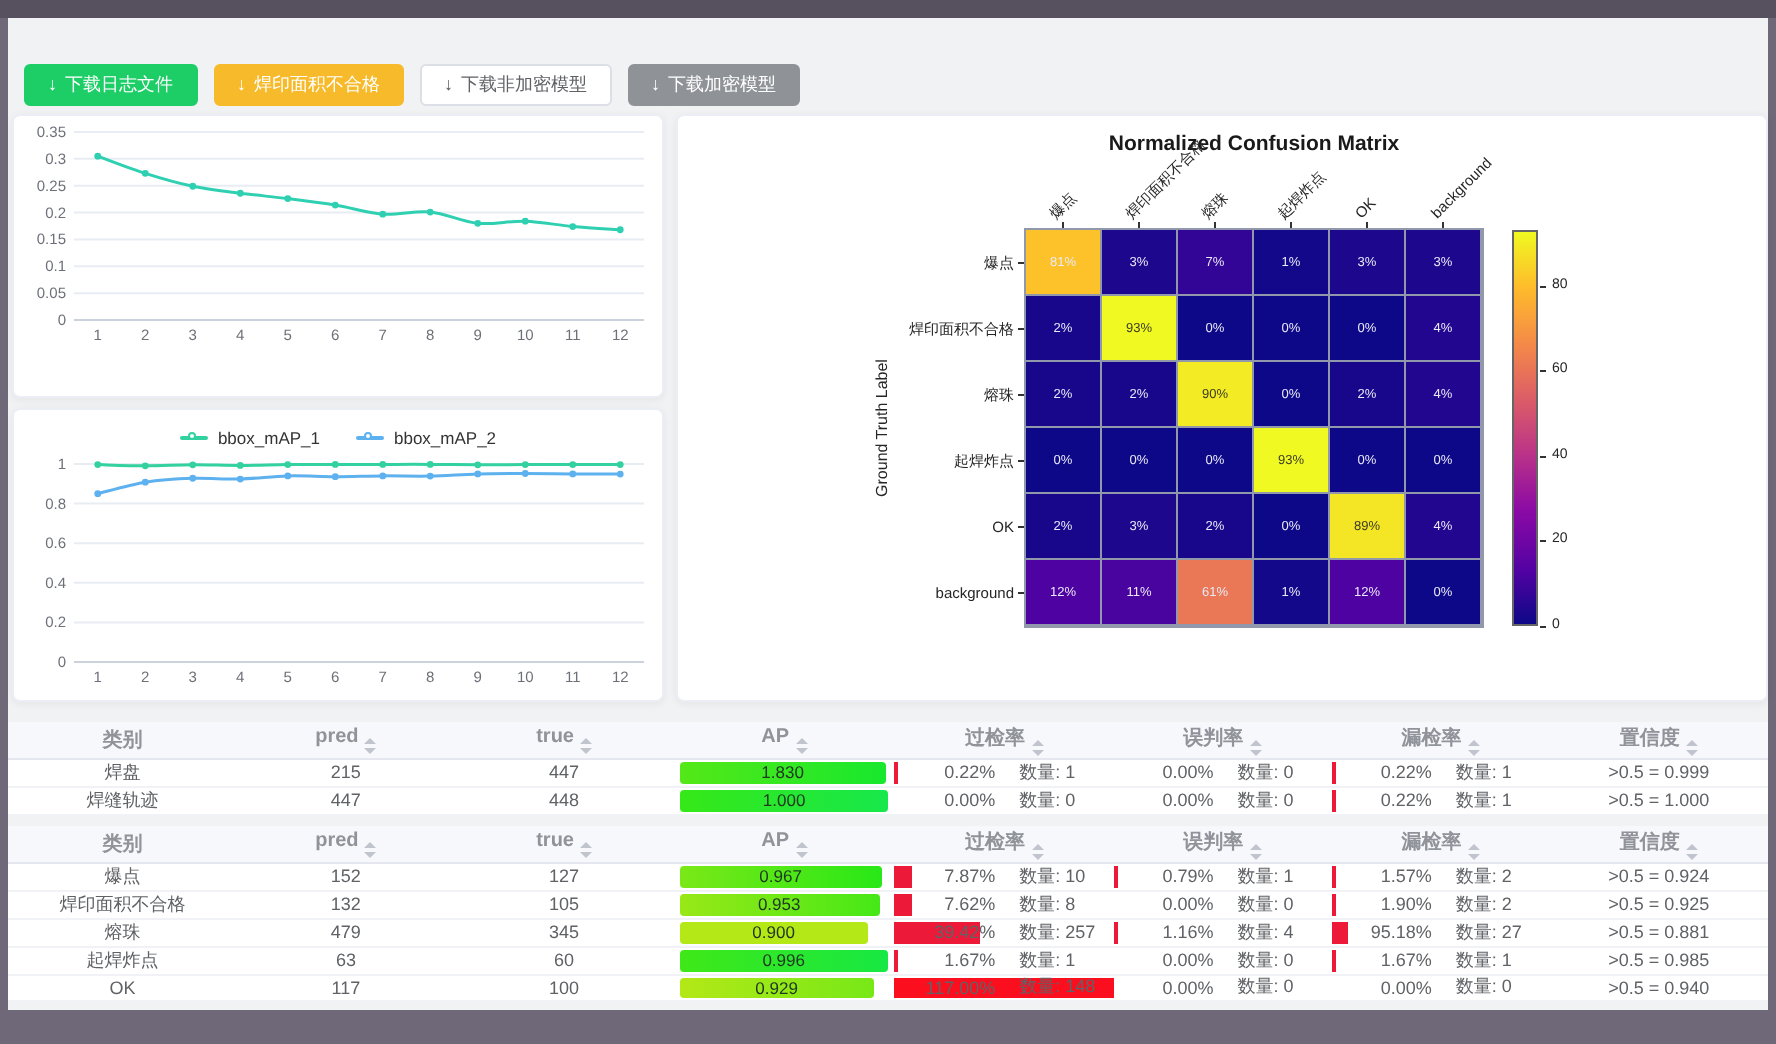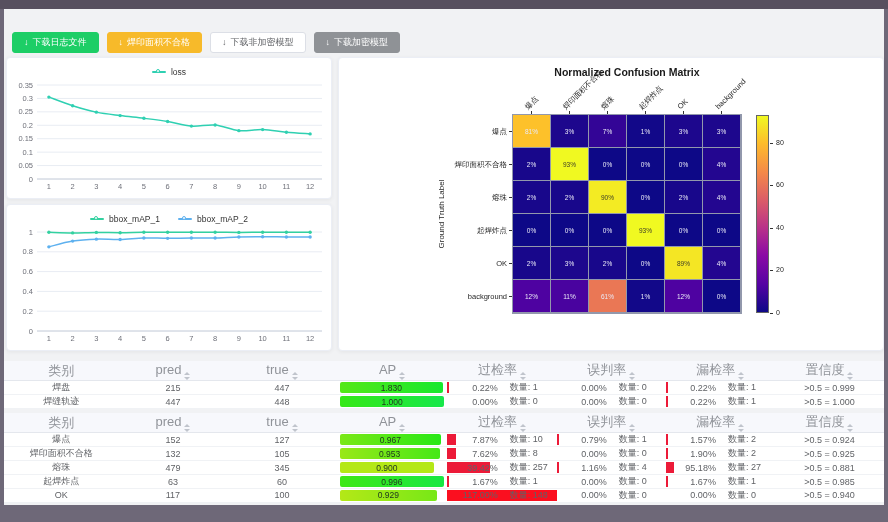--- a/index.html
+++ b/index.html
@@ -28,21 +28,21 @@
   .mx-bg{position:absolute;background:#9298ac;}
   .hm-cell{position:absolute;display:flex;align-items:center;justify-content:center;font-size:6.5px;}
   .mx-rowlab{position:absolute;width:110px;text-align:right;font-size:7.5px;color:#262626;white-space:nowrap;}
   .mx-collab{position:absolute;font-size:7.5px;color:#262626;white-space:nowrap;transform-origin:0 100%;
              transform:rotate(-45deg);}
   .mx-tick{position:absolute;background:#333;}
   .cb{position:absolute;border:1px solid #666;}
   .cb-lab{position:absolute;font-size:7px;color:#262626;}
   .tables{position:absolute;left:0;width:880px;}
   table{border-collapse:collapse;table-layout:fixed;width:880px;background:#fff;}
-  th{background:#f7f8fc;border-bottom:1px solid #e4e7ed;font-size:13px;color:#909399;font-weight:normal;
+  th{background:#f7f8fc;border-bottom:1px solid #e4e7ed;font-size:10px;color:#909399;font-weight:bold;
      height:18px;text-align:center;padding:0;}
   td{border-bottom:1px solid #f0f2f5;font-size:9px;color:#606266;text-align:center;padding:0;height:14px;
      position:relative;overflow:hidden;white-space:nowrap;}
   .t2 td{height:13.5px;}
   .caret{display:inline-flex;flex-direction:column;margin-left:3px;vertical-align:-1px;}
   .caret i{width:0;height:0;border:3px solid transparent;display:block;}
   .caret .up{border-bottom-color:#c0c4cc;border-top-width:0;margin-bottom:2px;}
   .caret .down{border-top-color:#c0c4cc;border-bottom-width:0;}
   .ap-wrap{position:absolute;left:3px;right:3px;top:1px;bottom:1px;}
   .ap-bar{position:absolute;left:0;top:0;bottom:0;border-radius:2px;}
@@ -74,28 +74,20 @@
           <span class="dl-icon">↓</span>
           <span>下载非加密模型</span>
         </button>
         <button class="btn" style="background: rgb(143, 146, 150); color: rgb(255, 255, 255); border-color: rgb(143, 146, 150);">
           <span class="dl-icon">↓</span>
           <span>下载加密模型</span>
         </button>
       </div>
 
     <div class="card" id="card-loss">
-      <div class="legend" id="legend-loss">
-          <span class="legend-item">
-            <span class="lg-line" style="background: rgb(47, 208, 178);">
-              <span class="lg-dot" style="border-color: rgb(47, 208, 178);"></span>
-            </span>
-            <span>loss</span>
-          </span>
-        </div>
       <svg id="svg-loss" width="326" height="118">
           <line x1="30" y1="102" x2="315" y2="102" stroke="#e8ecf3" stroke-width="1"></line>
           <text x="26" y="104.5" text-anchor="end" font-size="7.5" fill="#6e7079">0</text>
           <line x1="30" y1="88.57142857142857" x2="315" y2="88.57142857142857" stroke="#e8ecf3" stroke-width="1"></line>
           <text x="26" y="91.07142857142857" text-anchor="end" font-size="7.5" fill="#6e7079">0.05</text>
           <line x1="30" y1="75.14285714285714" x2="315" y2="75.14285714285714" stroke="#e8ecf3" stroke-width="1"></line>
           <text x="26" y="77.64285714285714" text-anchor="end" font-size="7.5" fill="#6e7079">0.1</text>
           <line x1="30" y1="61.71428571428571" x2="315" y2="61.71428571428571" stroke="#e8ecf3" stroke-width="1"></line>
           <text x="26" y="64.21428571428571" text-anchor="end" font-size="7.5" fill="#6e7079">0.15</text>
           <line x1="30" y1="48.28571428571428" x2="315" y2="48.28571428571428" stroke="#e8ecf3" stroke-width="1"></line>

